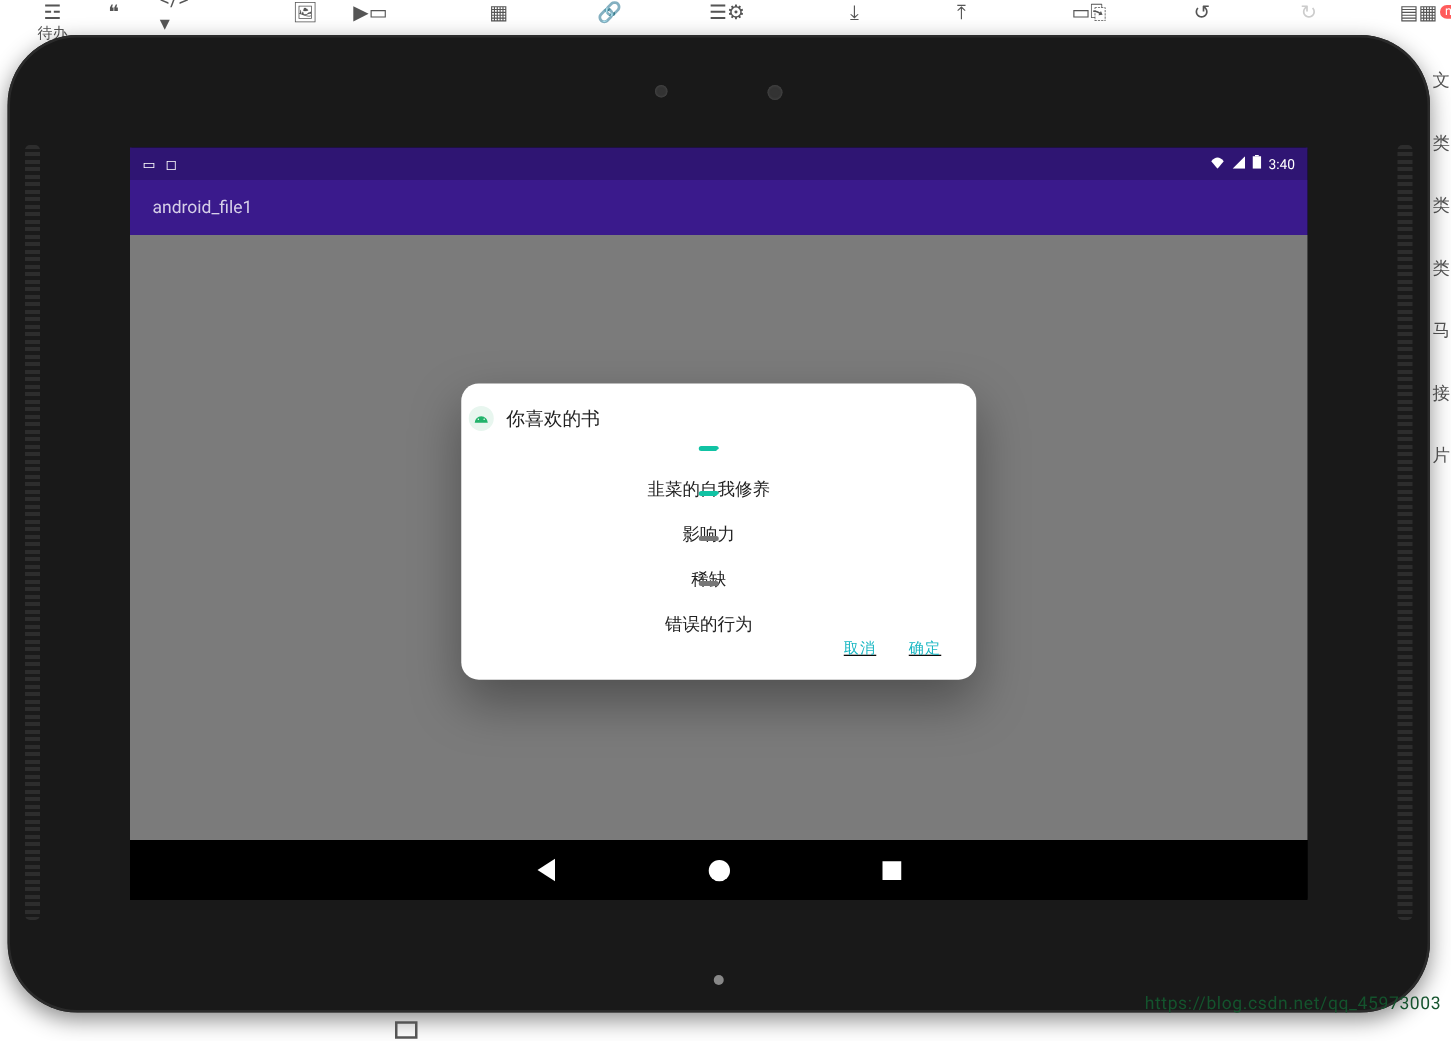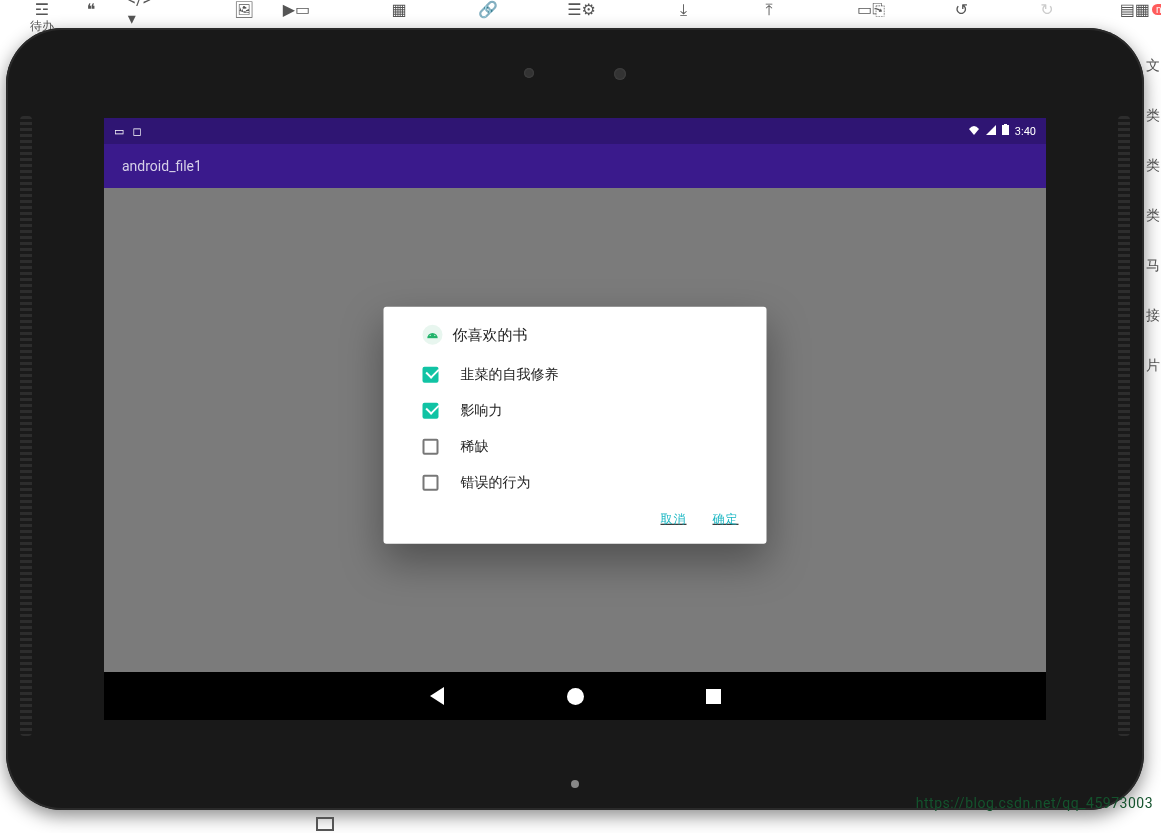--- a/index.html
+++ b/index.html
@@ -52,28 +52,28 @@
 
     
     .appbar { height: 44px; background:#3a1a8c; color:#d6d0e8; display:flex; align-items:center;
       padding:16px 18px; font-size:14px; }
 
     
     .app-body { flex:1; background:#7b7b7b; position:relative; }
 
     
     .dialog { position:absolute; left:50%; top:50%; transform:translate(-50%,-52%);
-      width: 383px; background:#fff; border-radius:3px;
-      box-shadow: 0 18px 40px rgba(0,0,0,.35); padding: 18px 22px 6px 39px; }
+      width: 412px; background:#fff; border-radius:14px;
+      box-shadow: 0 18px 40px rgba(0,0,0,.35); padding: 18px 22px 6px 6px; }
     .dlg-title-row { display:flex; align-items:center; gap:10px; margin-bottom:12px;}
     .dlg-icon { width:20px; height:20px; border-radius:50%; background:#e8f6ef;
       display:flex; align-items:center; justify-content:center;}
     .dlg-icon svg { width:14px; height:8px; fill:#22b36b;}
     .dlg-title { font-size:15px; color:#222; }
-    .opt { display:flex; align-items:center; gap:22px; height:36px; cursor:pointer;}
+    .opt { display:flex; align-items:center; gap:22px; height:36px; cursor:pointer;flex-direction:column;}
     .cb { width:16px; height:16px; border:2px solid #777; border-radius:2px; position:relative; }
     .cb.checked { background:#11c3a4; border-color:#11c3a4; }
     .cb.checked::after { content:""; position:absolute; left:2px; top:-1px;
       width:10px; height:6px; border:2px solid #fff; border-top:none; border-right:none;
       transform: rotate(-45deg); }
     .opt-label { font-size:14px; color:#222; }
     .dlg-actions { display:flex; justify-content:flex-end; gap:26px; padding: 10px 6px 10px 0; text-decoration: underline;}
     .dlg-btn { background:none; border:none; color:#17b6c2; font-size:12px; cursor:pointer; letter-spacing:1px;}
 
     

